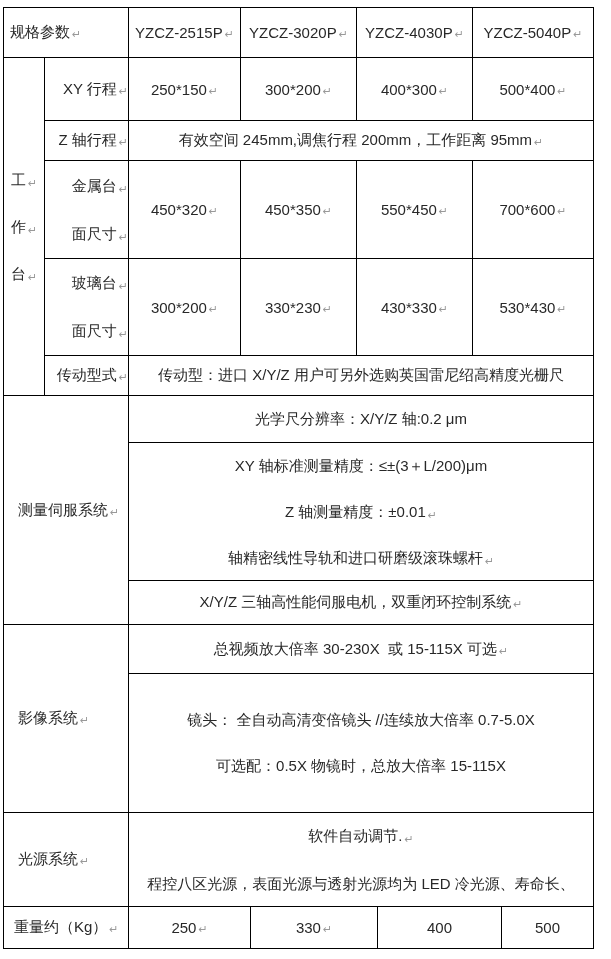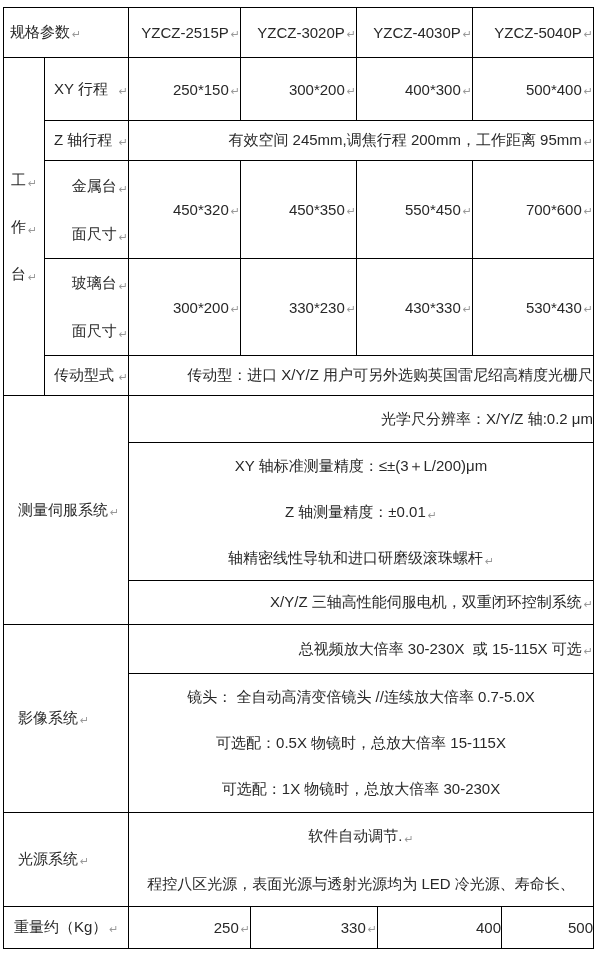--- a/index.html
+++ b/index.html
@@ -12,25 +12,25 @@
   .tbl {
     position:absolute; left:3px; top:7px; width:591px;
     border-top:1px solid #000; border-left:1px solid #000;
     box-sizing:border-box;
   }
   .row { display:flex; }
   .stack { display:flex; flex-direction:column; }
   .c {
     box-sizing:border-box;
     border-right:1px solid #000; border-bottom:1px solid #000;
-    display:flex; align-items:center; justify-content:flex-end;
+    display:flex; align-items:center; justify-content:center;
     overflow:hidden;
   }
   .left { justify-content:flex-start; padding-left:14px; }
-  .sub  { justify-content:space-between; padding-left:9px; }
+  .sub  { justify-content:flex-end; padding-left:9px; }
   .vstack { flex-direction:column; justify-content:center; align-items:center; }
   .vstack.left { align-items:flex-end; }
   .t  { white-space:pre-wrap; }
   .pl { line-height:46px; white-space:pre-wrap; text-align:left; }
   .pl2 { line-height:48px; white-space:pre-wrap; }
   .rm {
     color:#999; font-size:11px; margin-left:2px;
     position:relative; top:2px; line-height:1; white-space:nowrap;
   }
   .gchar { line-height:47px; text-align:center; }
@@ -191,21 +191,20 @@
         <span class="rm">↵</span>
     </div>
     <div class="stack" style="width:465px">
       <div class="c" style="width:465px;height:49px">
         <span class="t">总视频放大倍率 30-230X  或 15-115X 可选</span>
           <span class="rm">↵</span>
       </div>
       <div class="c vstack" style="width:465px;height:139px">
         <div class="pl"><span>镜头： 全自动高清变倍镜头 //连续放大倍率 0.7-5.0X</span></div>
         <div class="pl"><span>可选配：0.5X 物镜时，总放大倍率 15-115X</span></div>
-        <div class="pl"><span>可选配：1X 物镜时，总放大倍率 30-230X</span></div>
       </div>
     </div>
   </div>
 
   <div class="row" style="height:94px">
     <div class="c left" style="width:125px">
       <span class="t">光源系统</span>
         <span class="rm">↵</span>
     </div>
     <div class="c vstack" style="width:465px">

